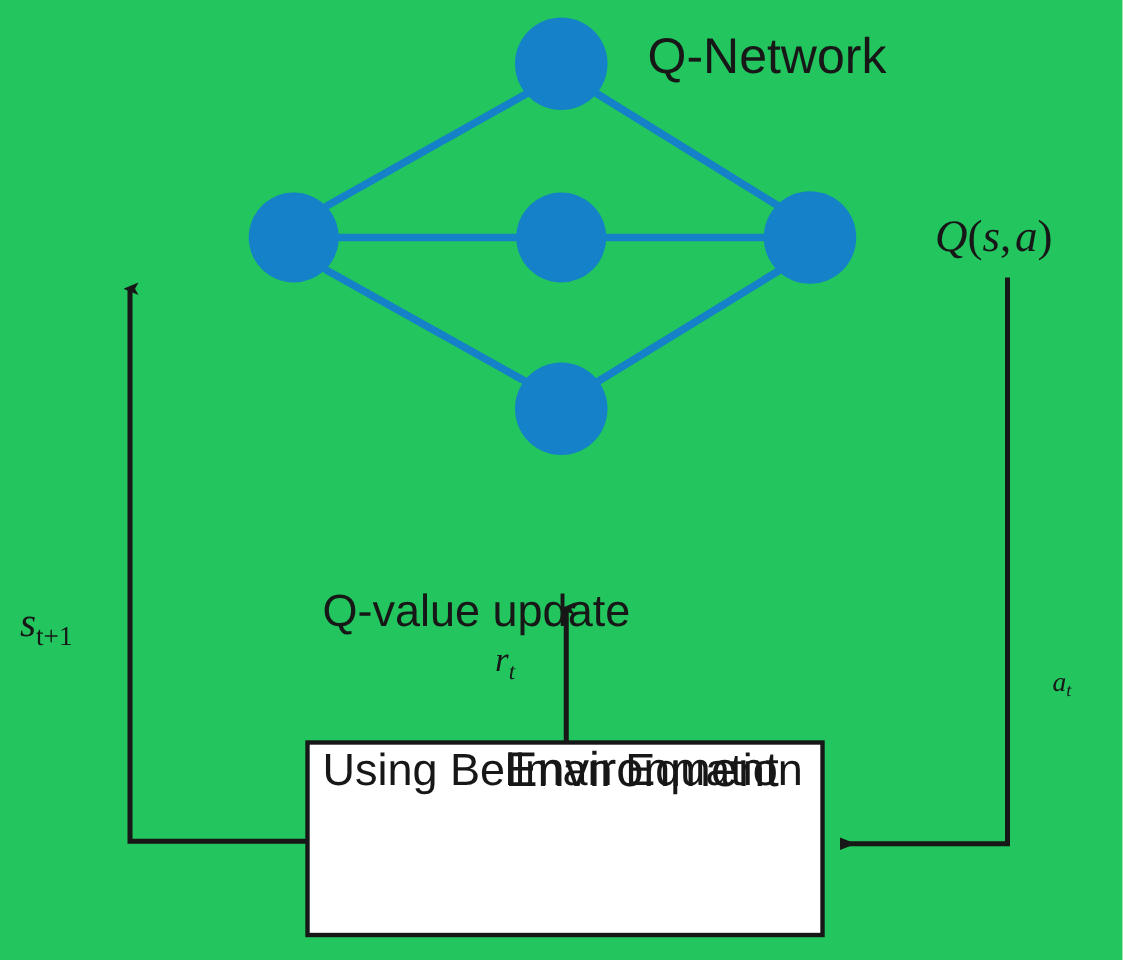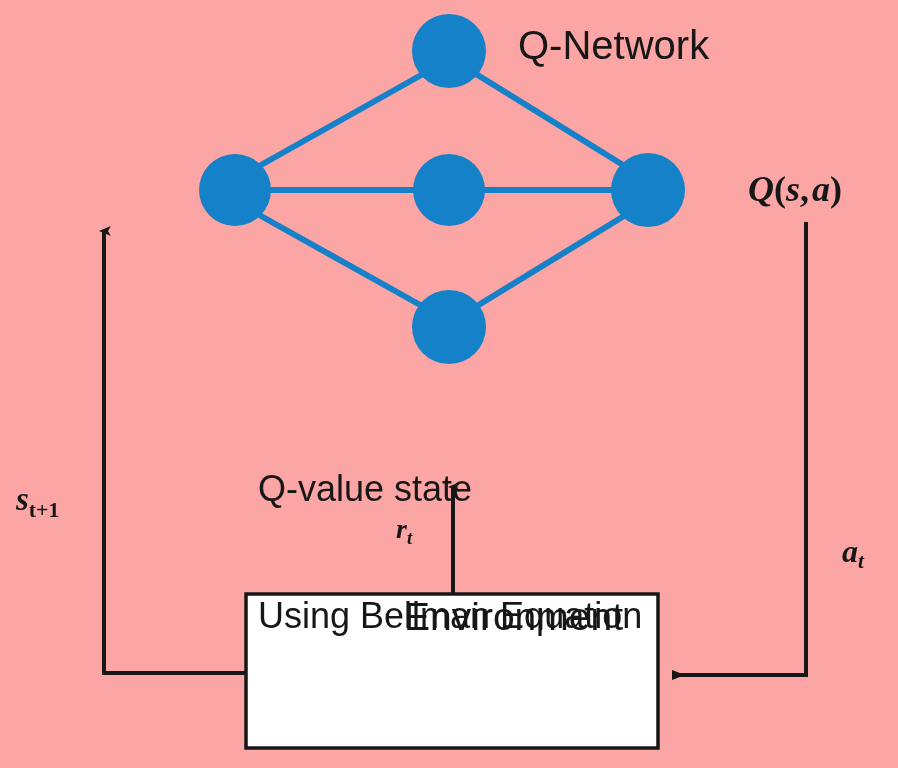--- a/index.html
+++ b/index.html
@@ -9,21 +9,21 @@
     background: #ffffff;
   }
   body {
     font-family: "Liberation Sans", sans-serif;
     -webkit-font-smoothing: antialiased;
   }
   #canvas {
     position: relative;
     width: 898px;
     height: 768px;
-    background: #fca5a5;
+    background: #22c55e;
     overflow: hidden;
   }
   #diagram-svg {
     position: absolute;
     left: 0;
     top: 0;
     width: 898px;
     height: 768px;
   }
   .lbl {
@@ -32,21 +32,21 @@
     white-space: pre;
     line-height: 1.18;
   }
   .lbl-sans {
     font-family: "Liberation Sans", sans-serif;
     font-weight: 400;
   }
   .lbl-math {
     font-family: "Liberation Serif", serif;
     font-style: italic;
-    font-weight: 700;
+    font-weight: 400;
   }
   #label-q-network {
     left: 518px;
     top: 22px;
     font-size: 40px;
   }
   #label-state {
     left: 66px;
     top: 169px;
     font-size: 33px;
@@ -68,21 +68,21 @@
     font-size: 33px;
   }
   #label-r-t {
     left: 396px;
     top: 512px;
     font-size: 28px;
   }
   #label-a-t {
     left: 842px;
     top: 533px;
-    font-size: 32px;
+    font-size: 22px;
   }
   #label-environment {
     left: 0px;
     top: 0px;
     width: 377px;
     text-align: right;
     font-size: 39px;
   }
   #env-box-wrap {
     position: absolute;
@@ -142,21 +142,21 @@
 
     <path d="M806,222 L806,675 L672,675" fill="none" stroke="#171717" stroke-width="4" marker-end="url(#arrowLeftHead)"></path>
   </svg>
 
   <div class="lbl lbl-sans" id="label-q-network">Q-Network</div>
 
 
   <div class="lbl lbl-math" id="label-q-sa"><span>Q</span><span class="upright">(</span><span>s</span><span class="upright">,</span> <span>a</span><span class="upright">)</span></div>
 
   <div class="lbl lbl-sans" id="label-update">
-    <div>Q-value state</div>
+    <div>Q-value update</div>
     <div>Using Bellman Equation</div>
   </div>
 
   <div class="lbl lbl-math" id="label-s-next"><span>s</span><span class="sub upright">t+1</span></div>
 
   <div class="lbl lbl-math" id="label-r-t"><span>r</span><span class="sub">t</span></div>
 
   <div class="lbl lbl-math" id="label-a-t"><span>a</span><span class="sub">t</span></div>
 
   <div id="env-box-wrap">

